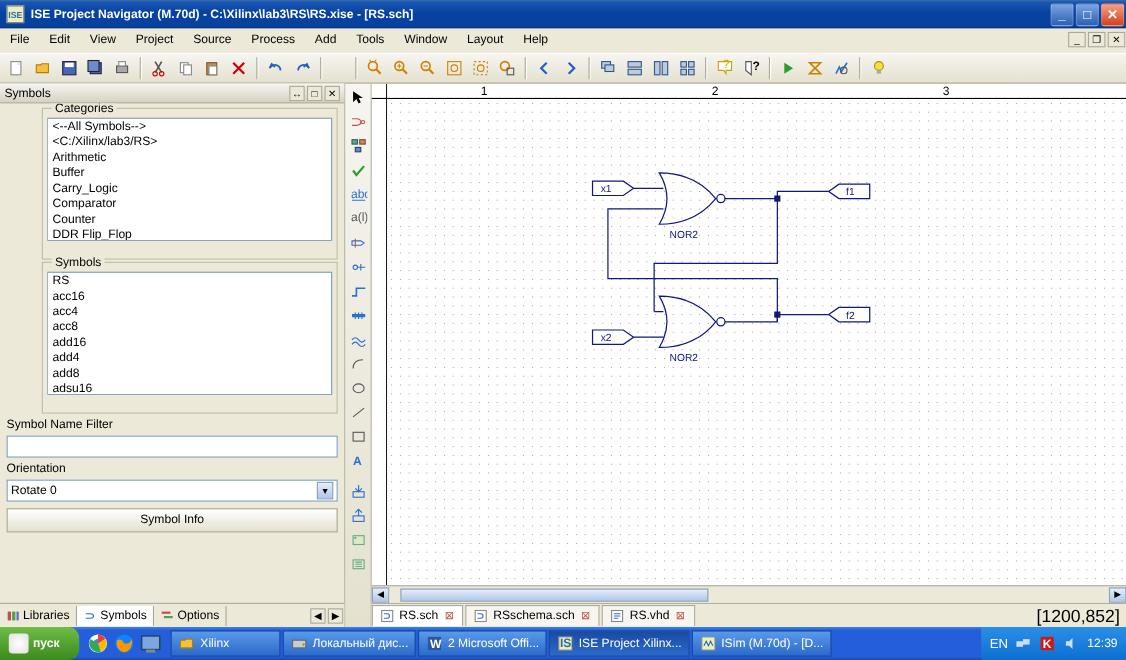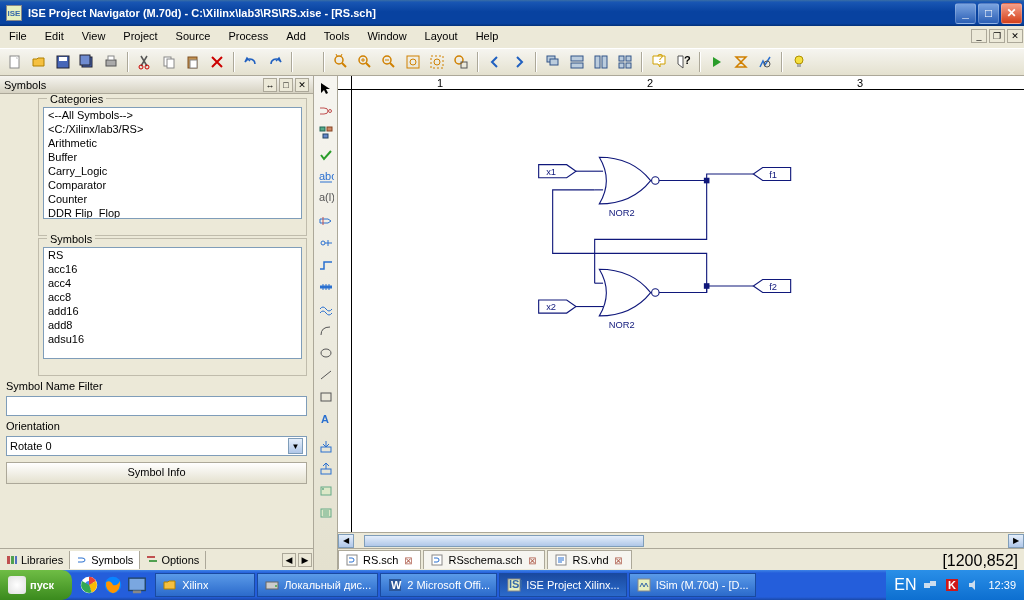--- a/index.html
+++ b/index.html
@@ -89,21 +89,21 @@
 .start-btn .flag { width:18px; height:18px; background:radial-gradient(circle,#fff,#e0e0e0); border-radius:3px; }
 .ql { display:flex; align-items:center; gap:2px; padding:0 6px; }
 .ql .qli { width:22px; height:22px; display:flex; align-items:center; justify-content:center; }
 .task-item { display:flex; align-items:center; gap:4px; background:linear-gradient(to bottom,#5a9ae8,#2b6acb); border:1px solid #1a4aa0; margin:3px 1px; padding:0 6px; color:#fff; min-width:100px; max-width:150px; font-size:11px; }
 .task-item.active { background:linear-gradient(to bottom,#1a4aa0,#2b6acb); }
 .task-item .ti-icon { width:16px; height:16px; flex-shrink:0; }
 .task-item .ti-text { white-space:nowrap; overflow:hidden; text-overflow:ellipsis; }
 .tray { background:linear-gradient(to bottom,#2a8fe8,#0d6fd0); display:flex; align-items:center; padding:0 8px; gap:6px; margin-left:auto; }
 .tray .clock { color:#fff; }
 .tray .ti { width:16px; height:16px; }
-.tray .lang { color:#fff; font-size:16px; }
+.tray .lang { color:#fff; font-size:12px; }
 
 
 .listbox::-webkit-scrollbar { width:16px; }
 .listbox::-webkit-scrollbar-track { background:#ece9d8; }
 .listbox::-webkit-scrollbar-thumb { background:linear-gradient(to right,#e4eefb,#b0c7e8); border:1px solid #7f9db9; }
 .listbox::-webkit-scrollbar-button { background:linear-gradient(to bottom,#e4eefb,#b0c7e8); border:1px solid #7f9db9; height:16px; }
 </style>
 </head>
 <body>
 
@@ -343,20 +343,21 @@
         </div>
       </div>
       <div class="groupbox" style="height:138px">
         <span class="gb-label">Symbols</span>
         <div class="listbox" style="height:112px;margin-top:-8px">
           <div class="li">RS</div>
           <div class="li">acc16</div>
           <div class="li">acc4</div>
           <div class="li">acc8</div>
           <div class="li">add16</div>
+          <div class="li">add4</div>
           <div class="li">add8</div>
           <div class="li">adsu16</div>
         </div>
       </div>
       <div class="label-row">Symbol Name Filter</div>
       <input class="textfield" value="" style="">
       <div class="label-row">Orientation</div>
       <div class="combo">
         <span class="cv">Rotate 0</span>
         <span class="carrow">▼</span>

